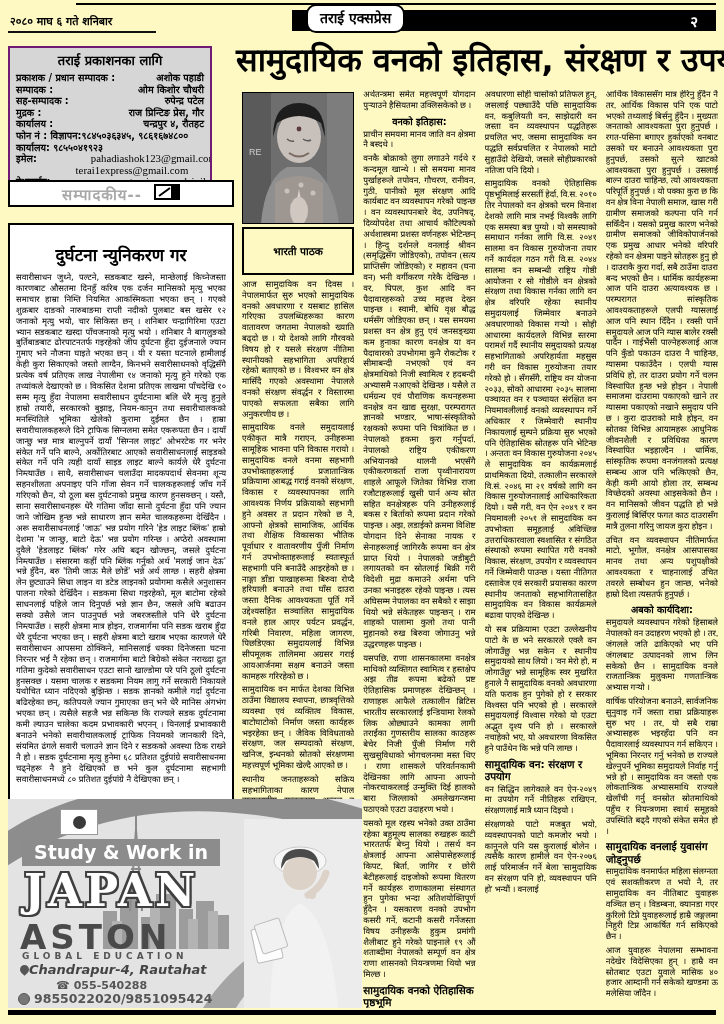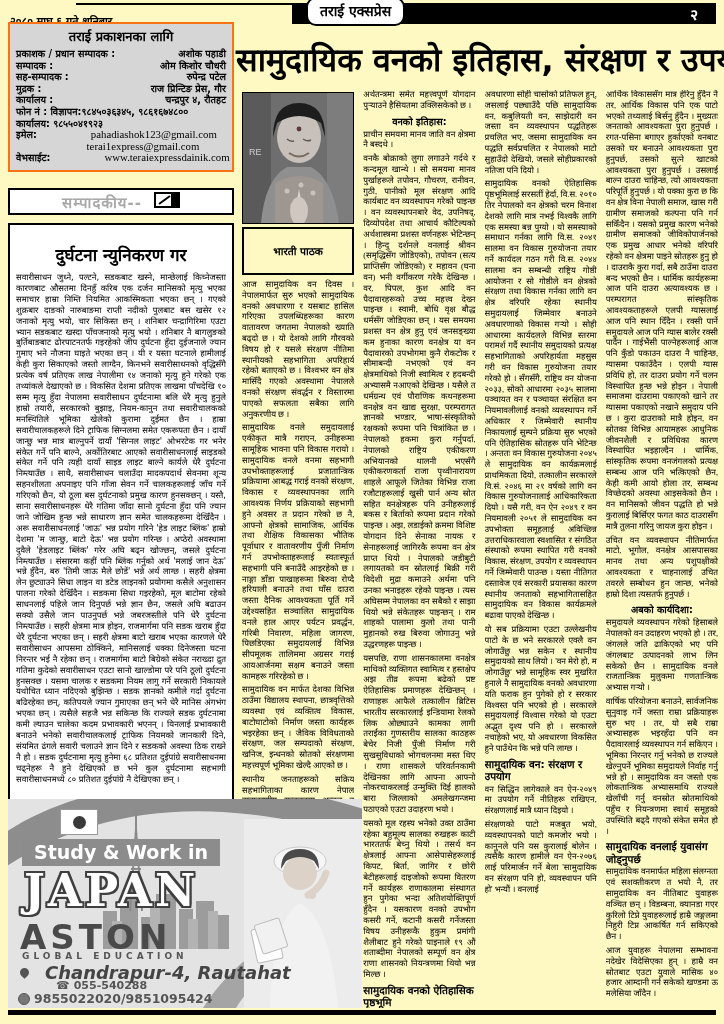--- a/index.html
+++ b/index.html
@@ -3,36 +3,36 @@
 <meta charset="utf-8">
 <style>
   html,body{margin:0;padding:0;background:#fff;}
   .page{position:relative;width:724px;height:1024px;background:#fef9c3;color:#000;
         font-family:"DejaVu Sans",sans-serif;overflow:hidden;}
 
   
   .top-rule{position:absolute;left:76px;top:3px;width:640px;height:2px;background:#000;}
   .date{position:absolute;left:10px;top:13px;font-size:11px;font-weight:bold;white-space:nowrap;}
   .date-rule{position:absolute;left:8px;top:31px;width:148px;height:2px;background:#111;}
-  .black-bar{position:absolute;left:292px;top:3px;width:424px;height:21px;background:#000;}
+  .black-bar{position:absolute;left:292px;top:10px;width:424px;height:21px;background:#000;}
   .nameplate{position:absolute;left:14px;top:-6px;background:#fff;border:2px solid #000;
              border-radius:10px;padding:2px 12px 4px;font-size:14px;font-weight:bold;white-space:nowrap;}
   .page-num{position:absolute;right:18px;top:1px;color:#fff;font-size:15px;font-weight:bold;}
 
   
-  .pub-box{position:absolute;left:8px;top:22px;width:226px;height:150px;background:#d6d6d6;
-           border:2px solid #f97316;box-sizing:border-box;padding:3px 6px;overflow:hidden;}
+  .pub-box{position:absolute;left:8px;top:46px;width:204px;height:150px;background:#d6d6d6;
+           border:2px solid #701a75;box-sizing:border-box;padding:3px 6px;overflow:hidden;}
   .pub-title{text-align:center;font-size:13px;font-weight:bold;margin:0 0 3px;}
   .pub-row{display:flex;justify-content:space-between;font-size:9.6px;font-weight:bold;line-height:11.6px;}
   .pub-row .lat{font-family:"Liberation Serif",serif;font-weight:normal;font-size:10.8px;padding-left:44px;}
   .pub-row.center-val{justify-content:flex-start;gap:10px;}
   .pub-row.indent-val{justify-content:center;}
 
   
-  .ed-label-box{position:absolute;left:8px;top:188px;width:226px;height:27px;border:2px solid #000;
+  .ed-label-box{position:absolute;left:8px;top:180px;width:226px;height:27px;border:2px solid #000;
                 box-sizing:border-box;display:flex;align-items:center;justify-content:center;gap:12px;background:#fff;}
   .ed-label{color:#a8a8a8;font-size:15px;font-weight:bold;letter-spacing:1px;}
   .ed-box{position:absolute;left:8px;top:223px;width:226px;height:694px;border:2px solid #000;
           box-sizing:border-box;padding:17px 6px;overflow:hidden;background:#fff;}
   .ed-head{text-align:center;font-size:17px;font-weight:bold;margin:1px 0 6px;}
   .ed-body{font-size:8.4px;line-height:10.9px;text-align:justify;}
 
   
   .headline{position:absolute;left:236px;top:36px;width:484px;text-align:center;
             font-size:32px;font-weight:bold;line-height:48px;white-space:nowrap;}
@@ -57,22 +57,22 @@
   .ad .tagline{position:absolute;left:14px;top:40px;background:#8c8c8c;color:#fff;
                font-size:19px;font-weight:bold;padding:2px 12px 3px;white-space:nowrap;}
   .ad .country{position:absolute;left:16px;top:66px;font-family:"DejaVu Serif",serif;
                font-size:44px;font-weight:bold;color:#fff;letter-spacing:3px;
                text-shadow:-2px 0 #3f3f3f,2px 0 #3f3f3f,0 -2px #3f3f3f,0 2px #3f3f3f,
                            -2px -2px #3f3f3f,2px 2px #3f3f3f,-2px 2px #3f3f3f,2px -2px #3f3f3f;}
   .ad .brand{position:absolute;left:12px;top:118px;font-size:34px;font-weight:bold;
              color:#4a4a4a;letter-spacing:4px;}
   .ad .brand-sub{position:absolute;left:14px;top:152px;font-size:9px;font-weight:bold;
                  letter-spacing:4px;color:#555;}
-  .ad .loc{position:absolute;left:12px;top:163px;font-size:18px;font-weight:bold;
-           font-style:italic;color:#444;display:flex;align-items:center;gap:16px;}
+  .ad .loc{position:absolute;left:12px;top:163px;font-size:13px;font-weight:bold;
+           font-style:italic;color:#444;display:flex;align-items:center;gap:0;}
   .ad .phone{position:absolute;left:48px;top:180px;font-size:11px;font-weight:bold;color:#555;
              display:flex;align-items:center;gap:4px;}
   .ad .mobile{position:absolute;left:10px;top:192px;font-size:12.5px;font-weight:bold;color:#555;
               display:flex;align-items:center;gap:4px;}
   .pin{display:inline-block;width:9px;height:9px;border-radius:50% 50% 50% 0;
        background:#555;transform:rotate(-45deg);}
   .dot-ic{display:inline-block;width:10px;height:10px;border-radius:50%;background:#777;
           border:1px solid #555;}
 </style>
 </head>

